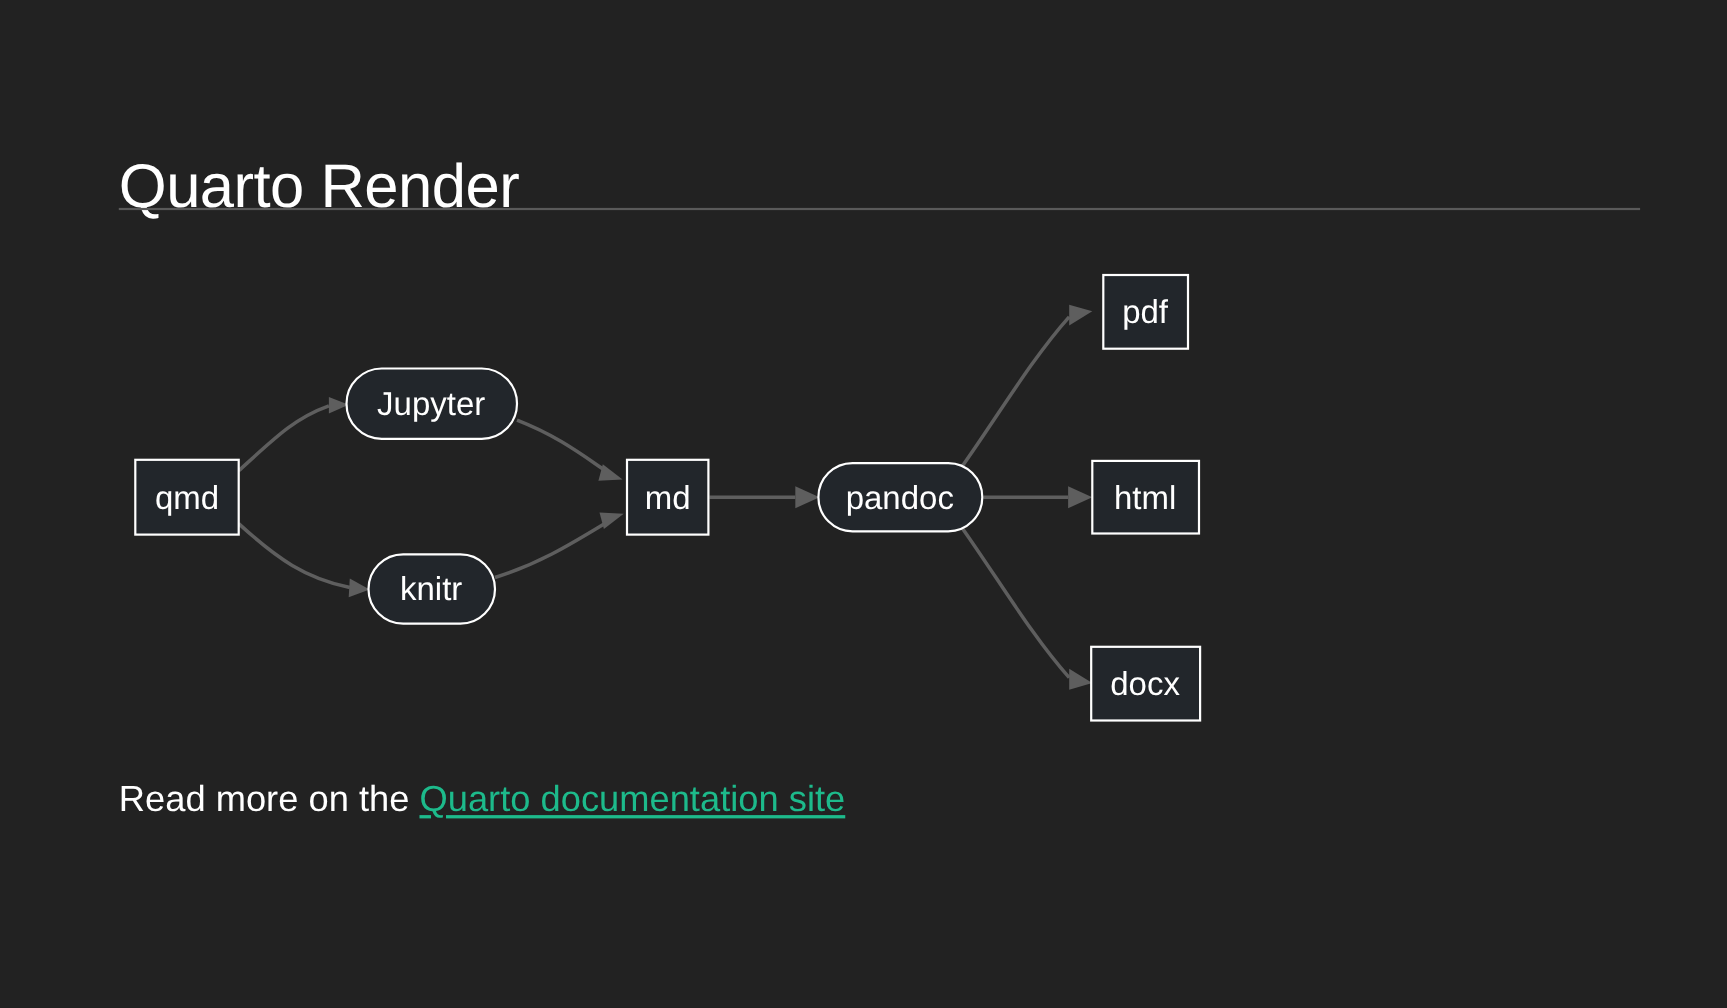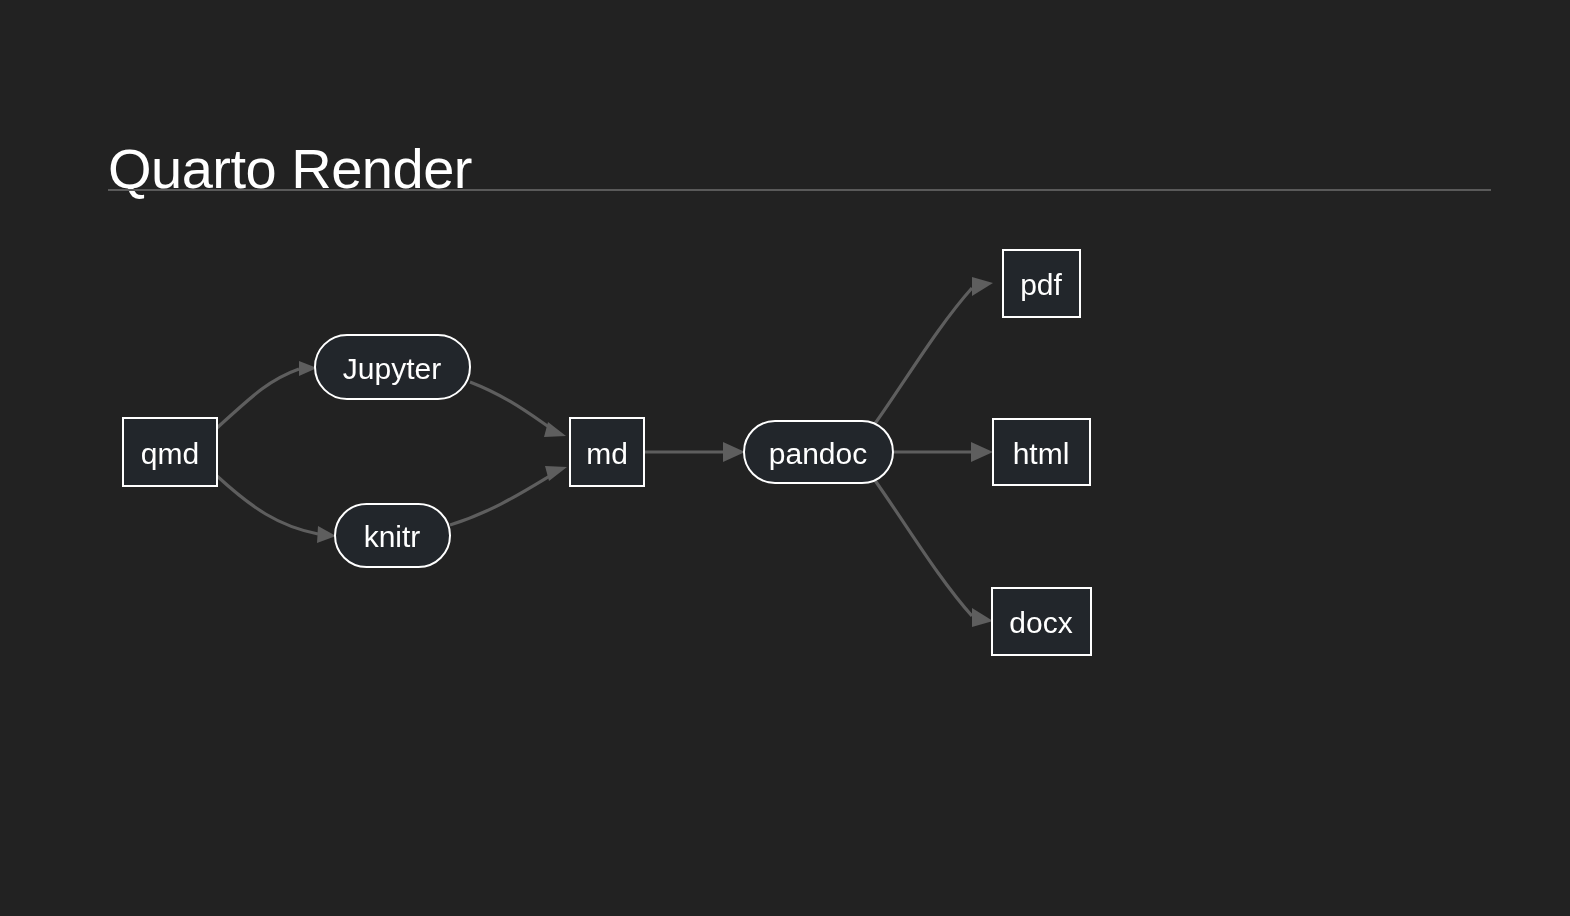--- a/index.html
+++ b/index.html
@@ -182,14 +182,15 @@
       </g>
 
       <g>
         <rect class="node-rect" x="992" y="368" width="99" height="67"></rect>
         <text class="node-label" x="1041" y="402">docx</text>
       </g>
 
     </svg>
   </div>
 
+  <p class="footer-text"><span>Read more on the </span><a class="footer-link" href="#">Quarto documentation site</a></p>
 
 </div>
 
 </body></html>

